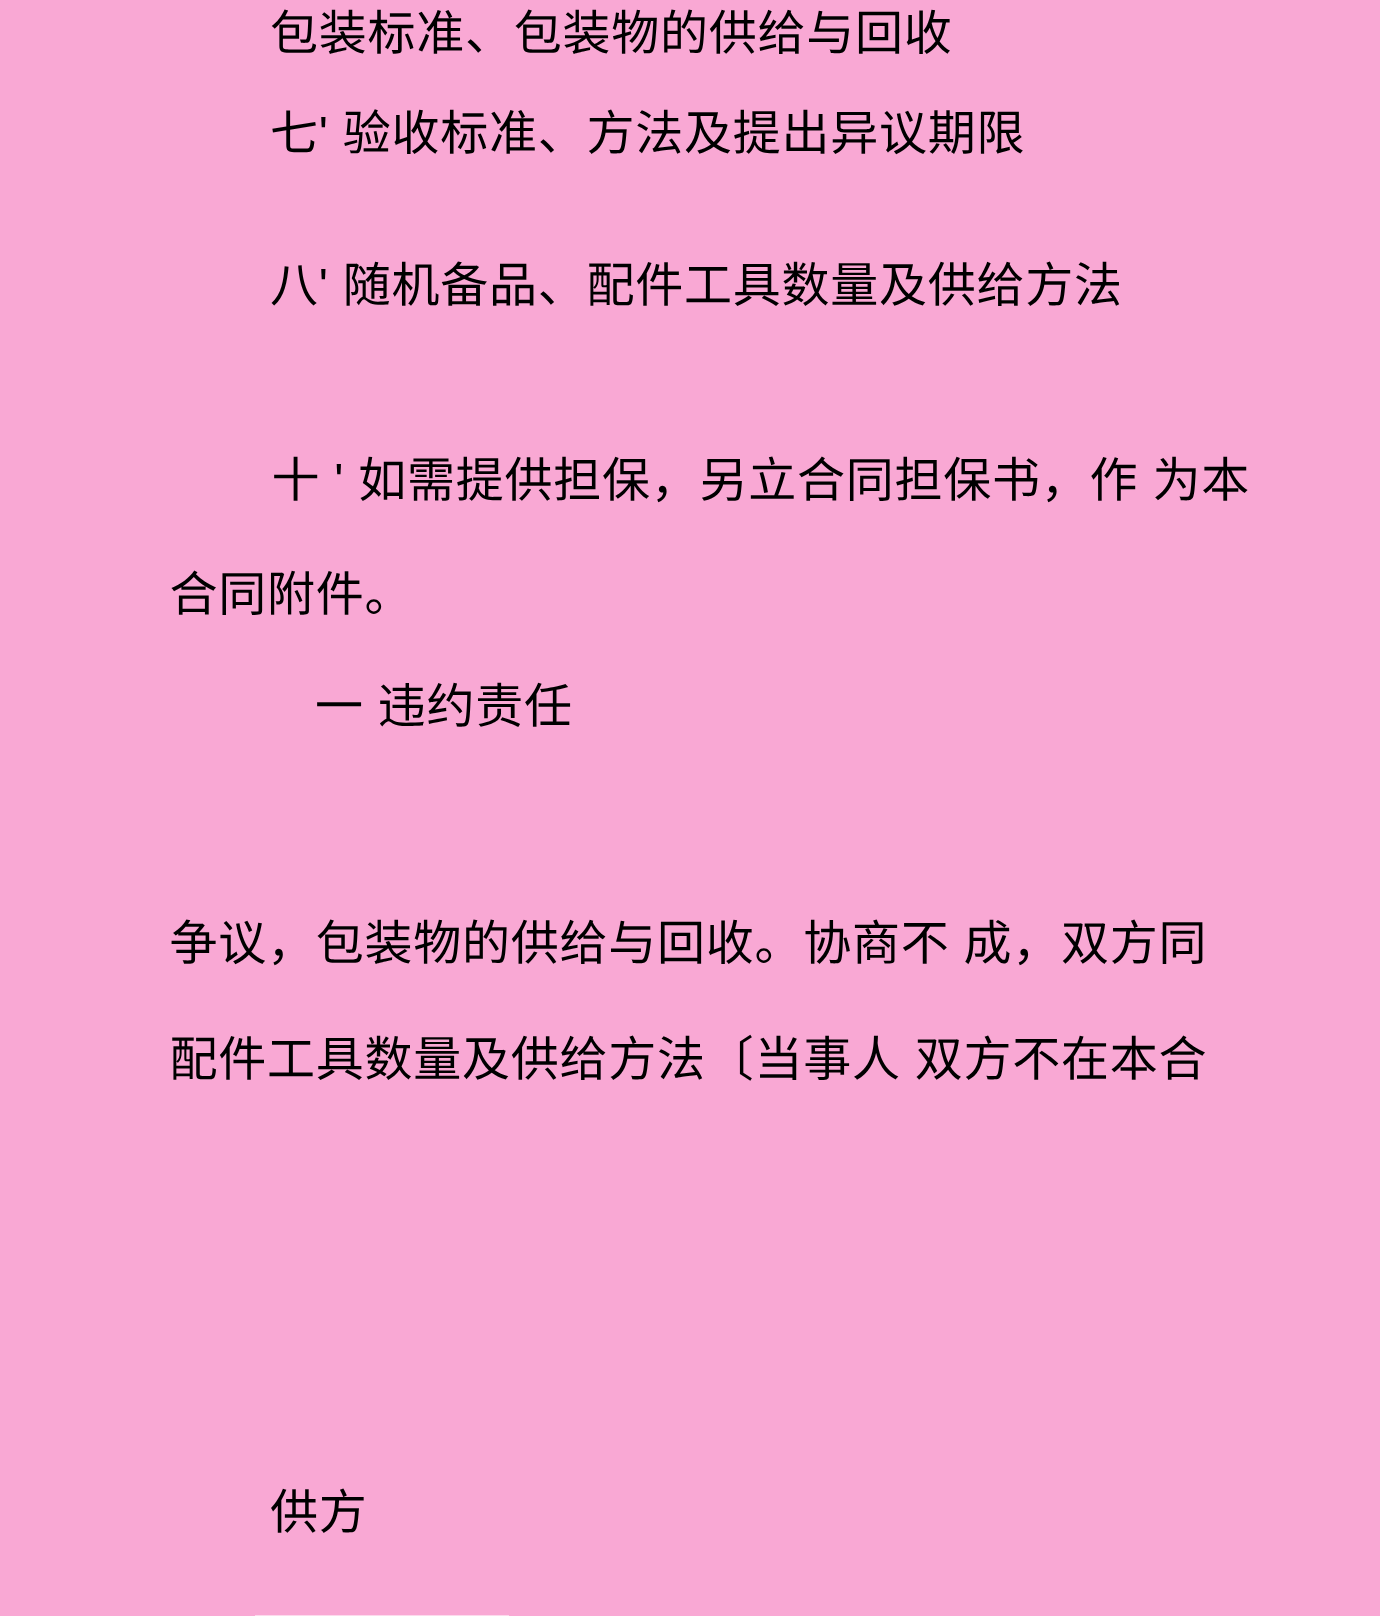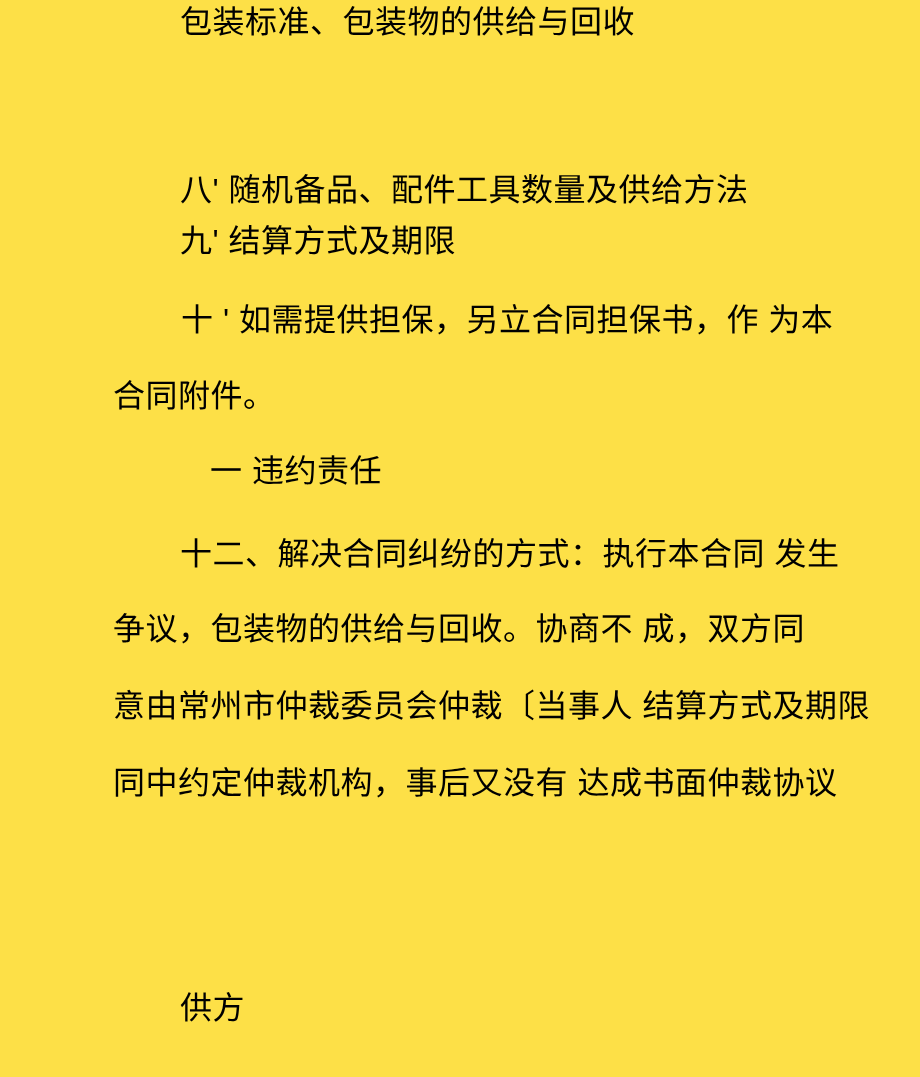--- a/index.html
+++ b/index.html
@@ -4,44 +4,42 @@
 <style>
   html, body {
     margin: 0;
     padding: 0;
     background: #ffffff;
   }
   .page {
     position: relative;
     width: 920px;
     height: 1077px;
-    background: #fde047;
+    background: #f9a8d4;
     overflow: hidden;
     font-family: "Liberation Sans", sans-serif;
     color: #000000;
   }
   .doc-line {
     position: absolute;
     font-size: 32px;
     line-height: 38px;
     font-weight: 400;
     letter-spacing: 0.5px;
     white-space: pre;
     color: #000000;
     -webkit-font-smoothing: antialiased;
   }
 </style>
 </head>
 <body>
 
 <div class="page">
   <div class="doc-line" style="left:180px; top:3px;">包装标准、包装物的供给与回收</div>
+  <div class="doc-line" style="left:180px; top:70px;">七' 验收标准、方法及提出异议期限</div>
   <div class="doc-line" style="left:180px; top:147px;margin-top:24px;">八' 随机备品、配件工具数量及供给方法</div>
-  <div class="doc-line" style="left:180px; top:222px;">九' 结算方式及期限</div>
   <div class="doc-line" style="left:113px; top:377px;">合同附件。</div>
   <div class="doc-line" style="left:181px; top:301px;">十 ' 如需提供担保，另立合同担保书，作 为本</div>
   <div class="doc-line" style="left:210px; top:452px;">一 违约责任</div>
-  <div class="doc-line" style="left:180px; top:535px;">十二、解决合同纠纷的方式：执行本合同 发生</div>
   <div class="doc-line" style="left:113px; top:610px;">争议，包装物的供给与回收。协商不 成，双方同</div>
-  <div class="doc-line" style="left:113px; top:687px;">意由常州市仲裁委员会仲裁〔当事人 结算方式及期限</div>
-  <div class="doc-line" style="left:113px; top:764px;">同中约定仲裁机构，事后又没有 达成书面仲裁协议</div>
+  <div class="doc-line" style="left:113px; top:687px;">配件工具数量及供给方法〔当事人 双方不在本合</div>
   <div class="doc-line" style="left:180px; top:966px;margin-top:23px;">供方</div>
 </div>
 
 </body></html>

